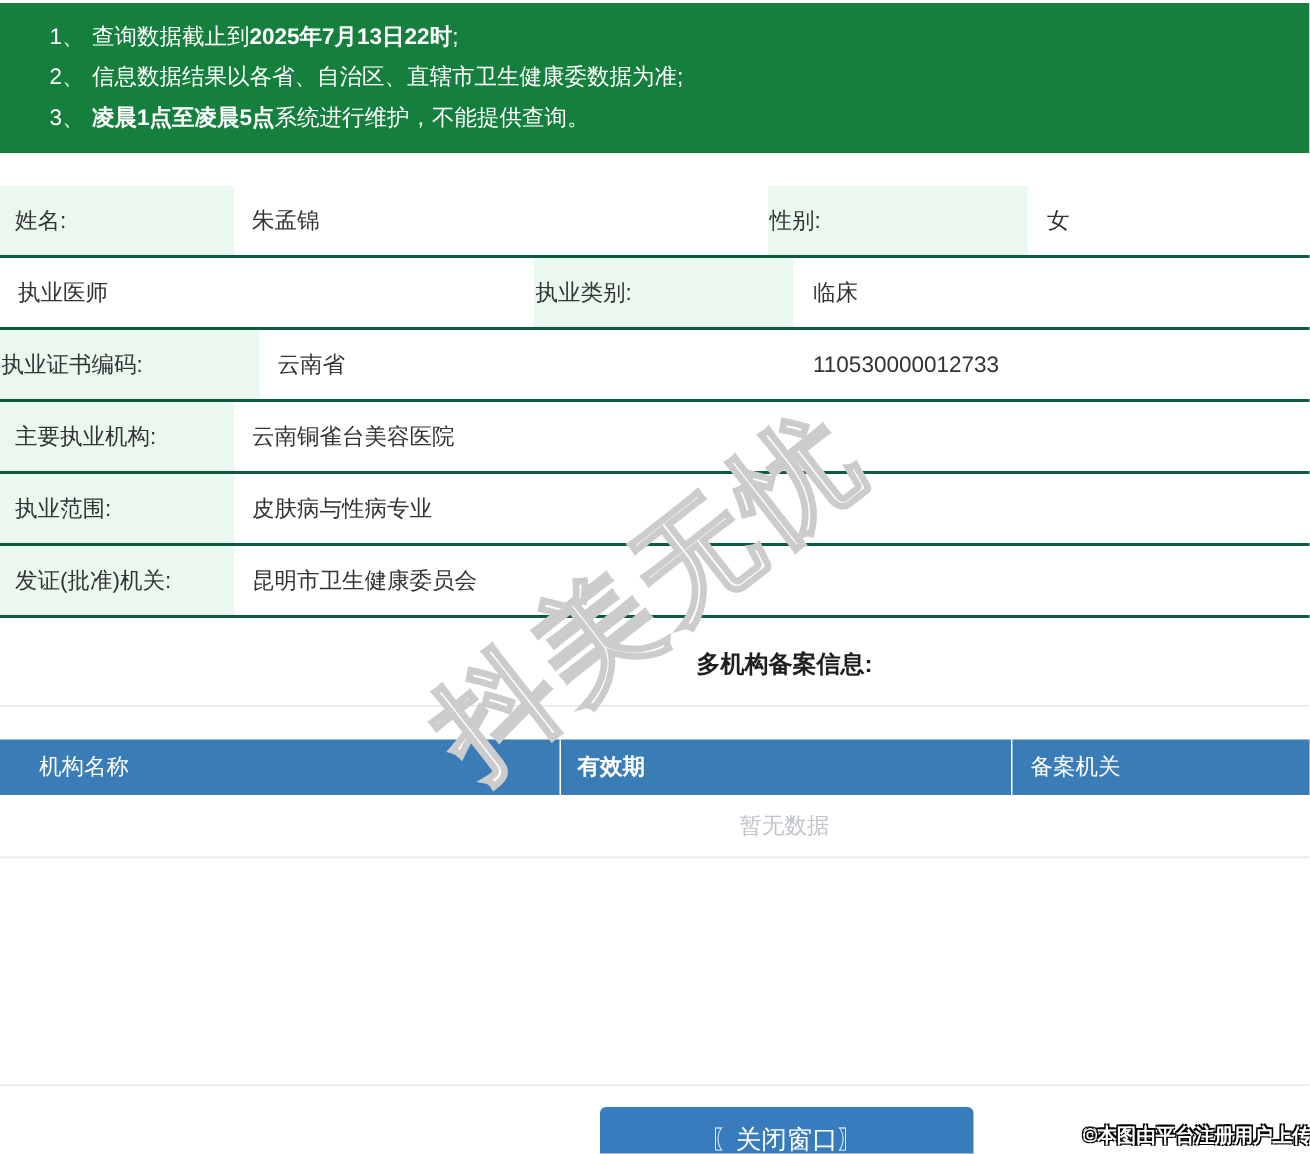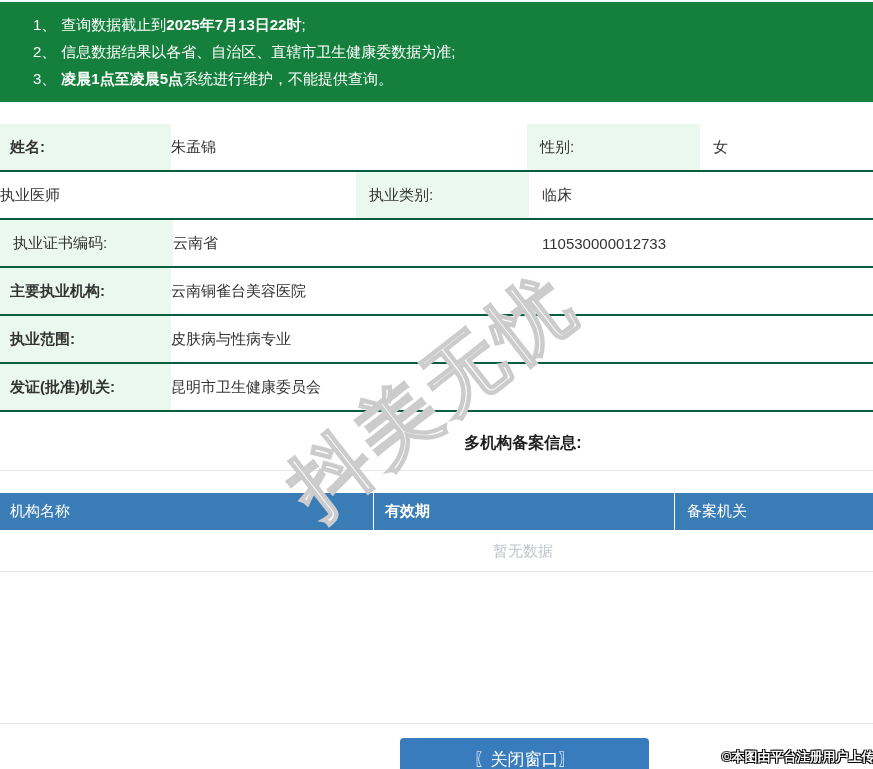--- a/index.html
+++ b/index.html
@@ -18,44 +18,44 @@
     padding:9px 0 0 33px;
   }
   .banner-line { line-height:27px; white-space:nowrap; }
   .banner-line .num { margin-right:5px; }
   .banner-line strong { font-weight:700; }
 
   
   .info-table { position:absolute; left:0; top:124px; width:1046px; }
   .info-row { display:flex; height:48px; border-bottom:2px solid #0b5d40; }
   .cell { display:flex; align-items:center; font-size:15px; color:#333; }
-  .cell.label  { width:171px; background:#eaf8f0; padding-left:10px;font-weight:bold; }
-  .cell.value  { width:356px; }
-  .cell.label2 { width:173px; background:#eaf8f0; padding-left:13px; }
+  .cell.label  { width:156px; background:#eaf8f0; padding-left:10px; }
+  .cell.value  { width:356px; padding-left:12px; }
+  .cell.label2 { width:173px; background:#eaf8f0; padding-left:1px; }
   .cell.value2 { flex:1; padding-left:13px; }
   .cell.value.wide { flex:1; }
 
   
   .section-title {
     position:absolute; left:0; top:433px; width:1046px;
     text-align:center; font-size:16px; font-weight:700; color:#1f1f1f;
   }
 
   
   .hline { position:absolute; left:0; width:1046px; height:1px; background:#e6e6e6; }
   .hline.l1 { top:470px; }
   .hline.l2 { top:571px; }
   .hline.l3 { top:723px; }
 
   
   .filing-header {
     position:absolute; left:0; top:493px; width:1046px; height:37px;
     background:#3a7cb5; display:flex; color:#fff; font-size:15px;
   }
-  .fcol { display:flex; align-items:center; padding-left:10px; }
+  .fcol { display:flex; align-items:center; padding-left:26px; }
   .fcol.c1 { width:374px; border-right:1px solid #fff; }
   .fcol.c2 { width:301px; border-right:1px solid #fff; padding-left:11px;font-weight:bold; }
   .fcol.c3 { flex:1; padding-left:12px; }
 
   .empty-row {
     position:absolute; left:0; top:530px; width:1046px; height:41px;
     line-height:41px; text-align:center; color:#c0c4cc; font-size:15px;
   }
 
   

